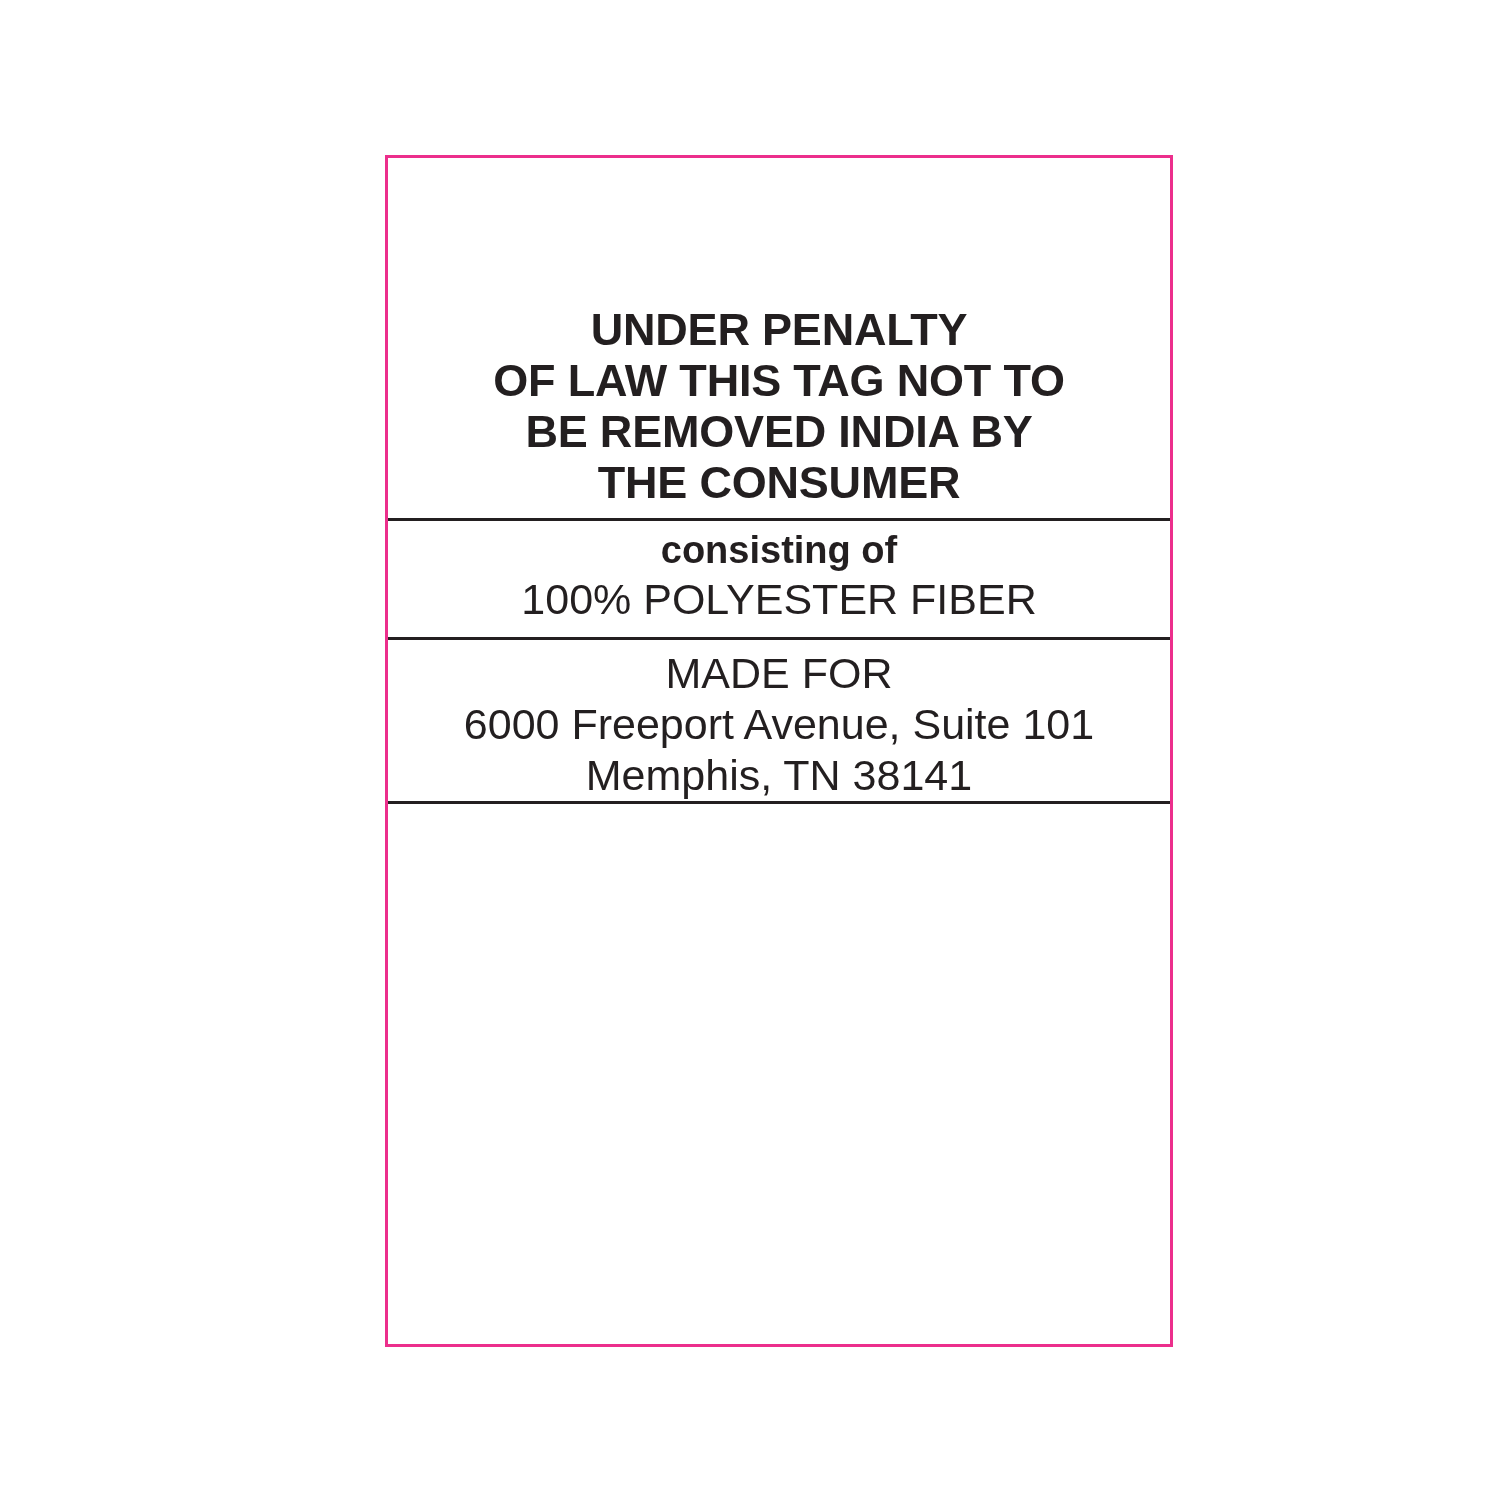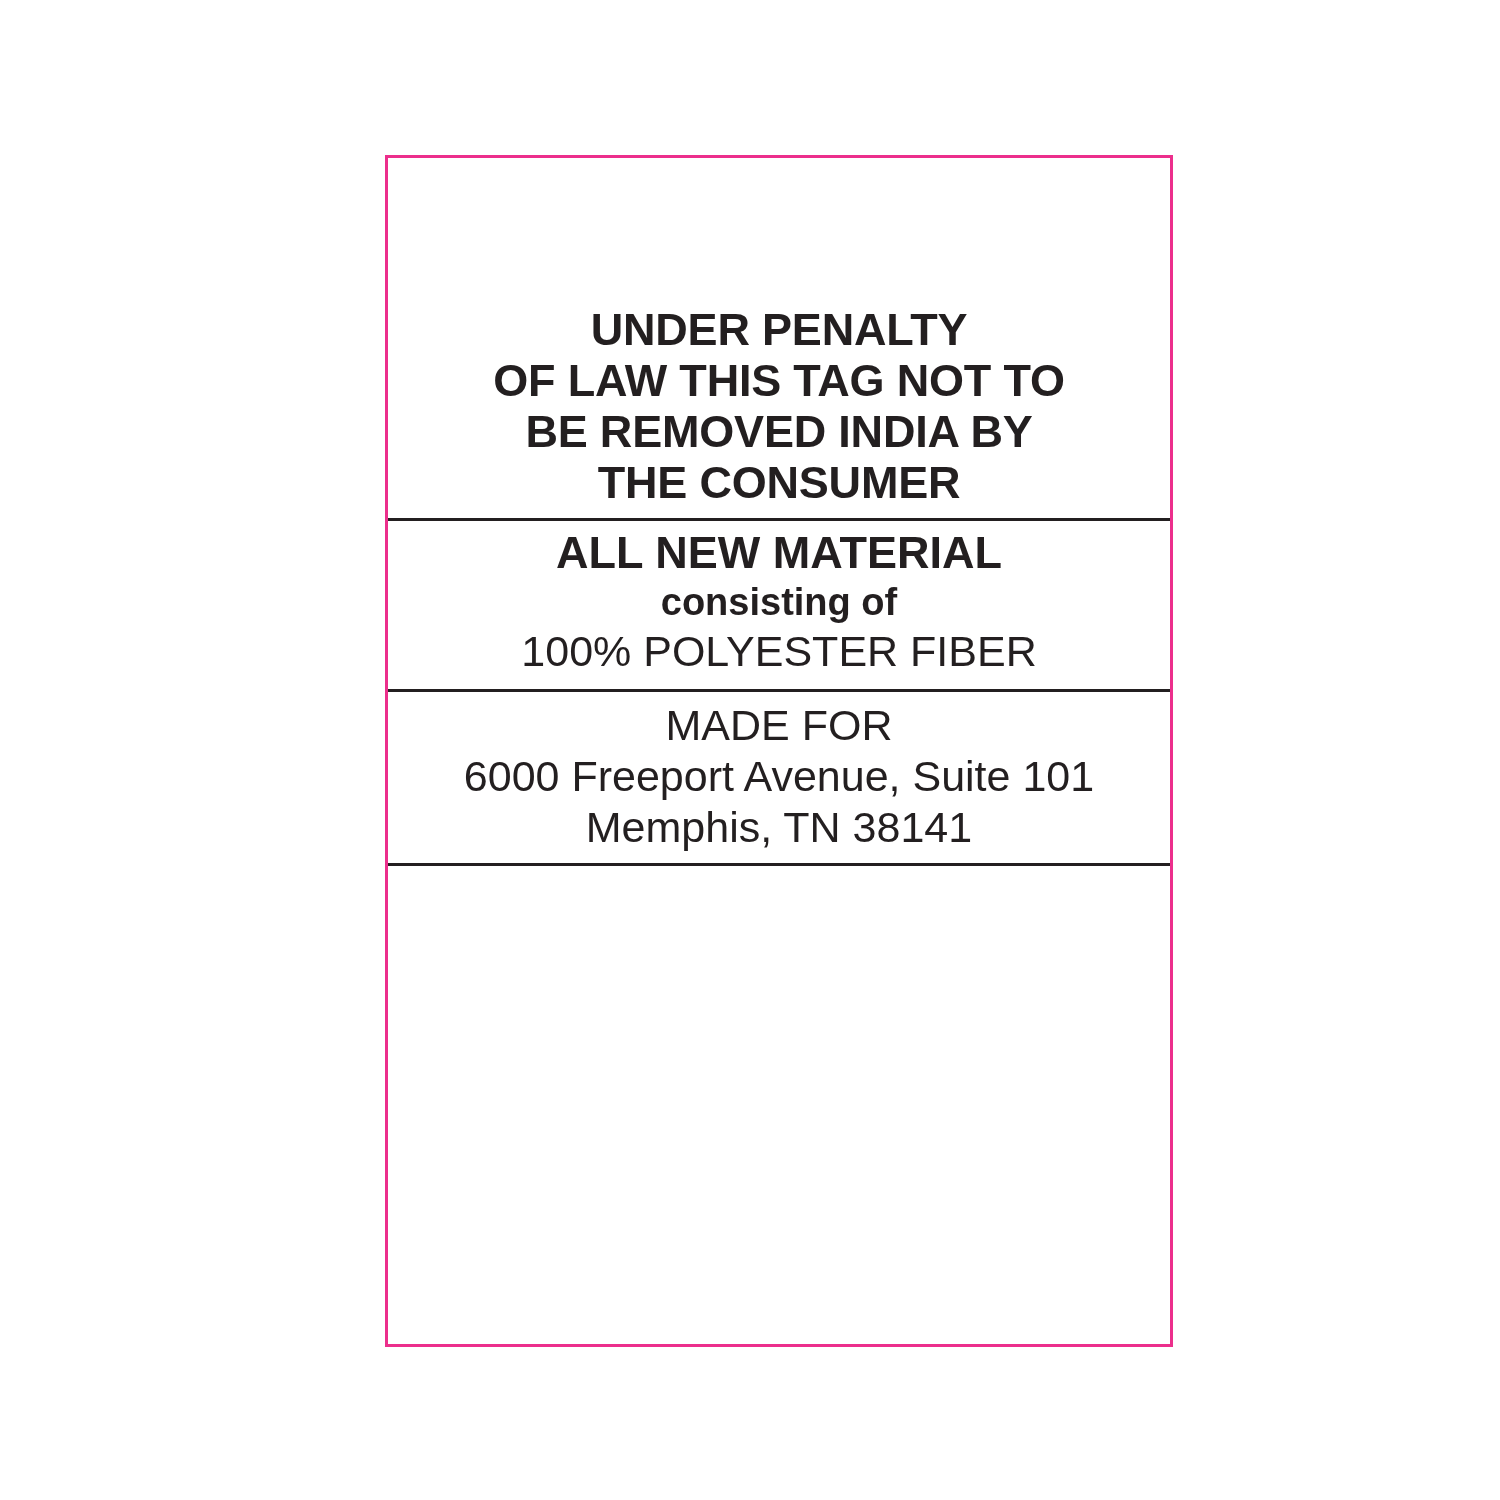--- a/index.html
+++ b/index.html
@@ -93,21 +93,21 @@
   }
   .cert .line {
     font-weight: normal;
     font-size: 43px;
     line-height: 53px;
   }
 
   
   .madefor {
     padding-top: 8px;
-    padding-bottom: 10px;
+    padding-bottom: 0;
   }
   .madefor .head {
     font-weight: bold;
     font-size: 44px;
     line-height: 54px;
   }
   .madefor .line {
     font-weight: normal;
     font-size: 43px;
     line-height: 51px;
@@ -148,21 +148,20 @@
   <div class="spacer-top"></div>
 
   <div class="section penalty">
     <span class="line">UNDER PENALTY</span>
     <span class="line">OF LAW THIS TAG NOT TO</span>
     <span class="line">BE REMOVED INDIA BY</span>
     <span class="line">THE CONSUMER</span>
   </div>
 
   <div class="section material">
-    <span class="line line1">ALL NEW  MATERIAL</span>
     <span class="line line2">consisting of</span>
     <span class="line line3">100% POLYESTER FIBER</span>
   </div>
 
 
 
   <div class="section madefor">
     <span class="line head">MADE FOR</span>
     <span class="line">6000 Freeport Avenue, Suite 101</span>
     <span class="line">Memphis, TN 38141</span>

